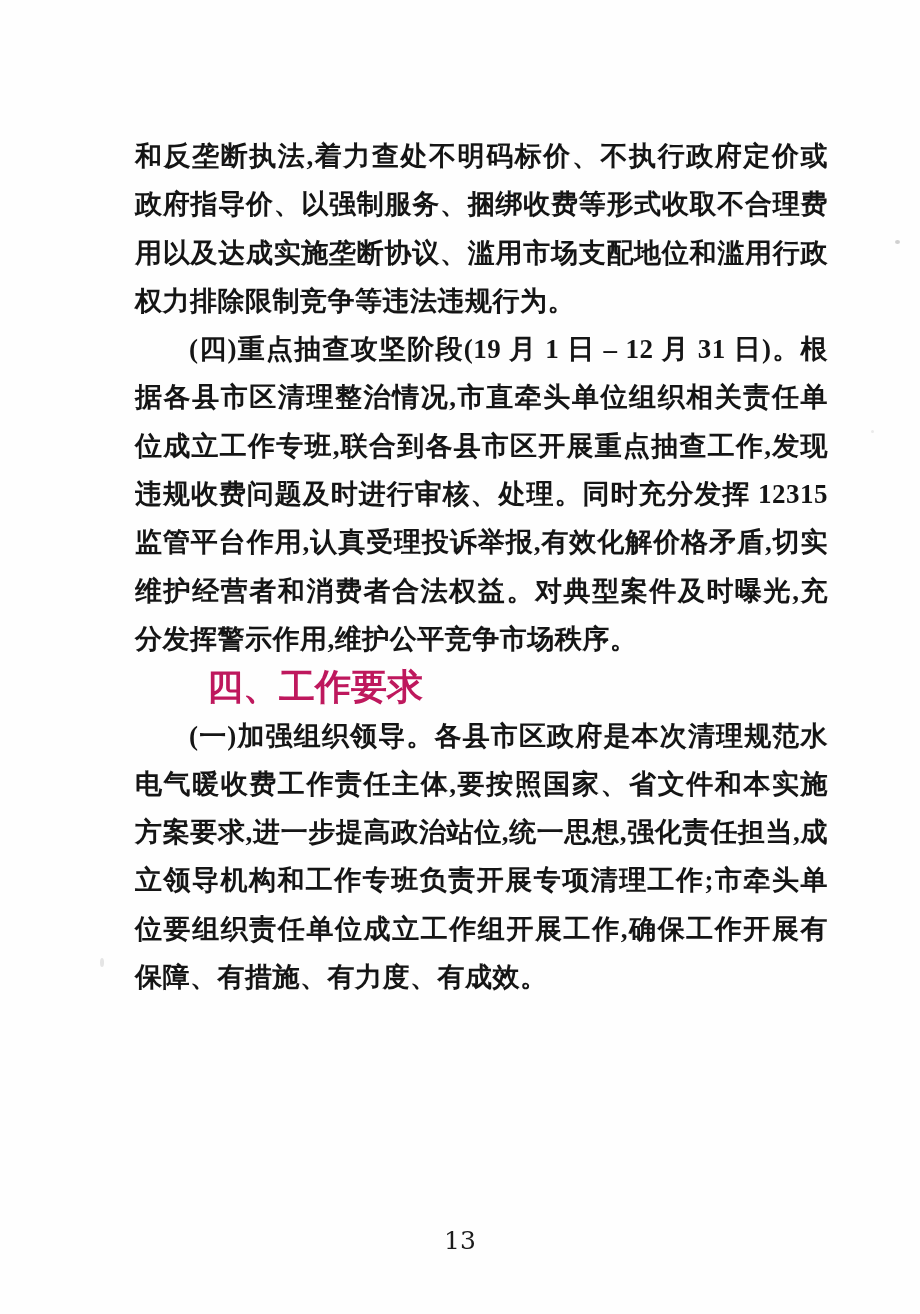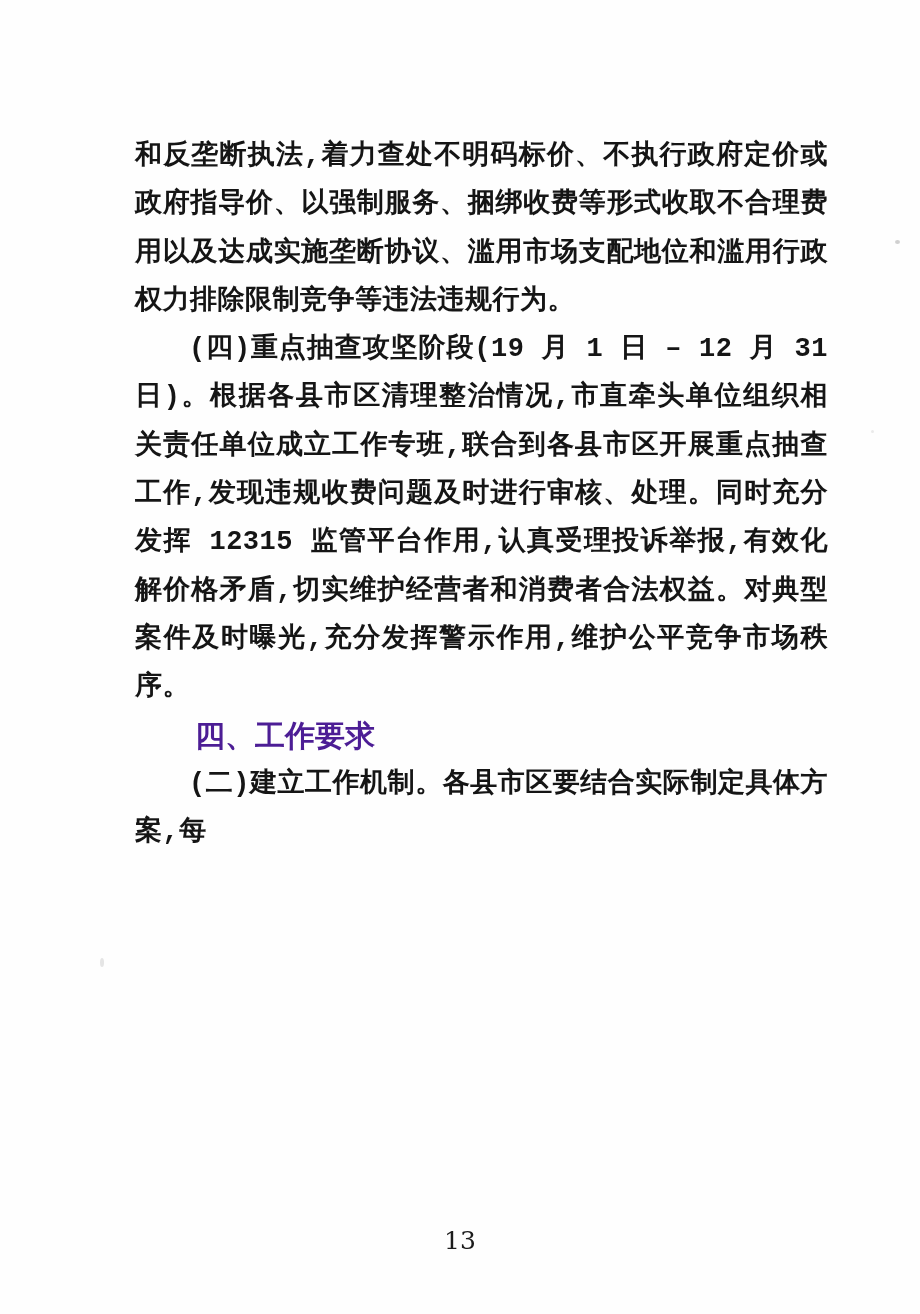--- a/index.html
+++ b/index.html
@@ -16,39 +16,39 @@
     overflow: hidden;
   }
   .text-block {
     position: absolute;
     left: 135px;
     top: 132px;
     width: 693px;
   }
   .body-par {
     margin: 0;
-    font-family: Liberation Mono, monospace;
+    font-family: Liberation Serif, serif;
     font-weight: 700;
     font-size: 27px;
     line-height: 48.3px;
     color: #151515;
     text-align: justify;
     text-justify: inter-character;
     letter-spacing: 0.5px;
   }
   .indent {
     text-indent: 2em;
   }
   .section-heading {
     margin: 0;
     font-family: "DejaVu Sans", "Liberation Sans", sans-serif;
     font-weight: 700;
-    font-size: 30px;
+    font-size: 36px;
     line-height: 48.3px;
-    color: #4c1d95;
+    color: #be185d;
     text-indent: 2em;
     text-align: left;
   }
   .page-number {
     position: absolute;
     top: 1226px;
     left: 0;
     width: 100%;
     text-align: center;
     font-family: "DejaVu Serif", "Liberation Serif", serif;
@@ -73,22 +73,22 @@
 <div class="page">
 
   <div class="text-block">
     <p class="body-par">和反垄断执法,着力查处不明码标价、不执行政府定价或政府指导价、以强制服务、捆绑收费等形式收取不合理费用以及达成实施垄断协议、滥用市场支配地位和滥用行政权力排除限制竞争等违法违规行为。</p>
 
     <p class="body-par indent">(四)重点抽查攻坚阶段(19 月 1 日 – 12 月 31 日)。根据各县市区清理整治情况,市直牵头单位组织相关责任单位成立工作专班,联合到各县市区开展重点抽查工作,发现违规收费问题及时进行审核、处理。同时充分发挥 12315 监管平台作用,认真受理投诉举报,有效化解价格矛盾,切实维护经营者和消费者合法权益。对典型案件及时曝光,充分发挥警示作用,维护公平竞争市场秩序。</p>
 
 
     <h3 class="section-heading">四、工作要求</h3>
 
+    <p class="body-par indent">(一)加强组织领导。各县市区政府是本次清理规范水电气暖收费工作责任主体,要按照国家、省文件和本实施方案要求,进一步提高政治站位,统一思想,强化责任担当,成立领导机构和工作专班负责开展专项清理工作;市牵头单位要组织责任单位成立工作组开展工作,确保工作开展有保障、有措施、有力度、有成效。</p>
 
-    <p class="body-par indent">(二)建立工作机制。各县市区要结合实际制定具体方案,每</p>
   </div>
 
   <div class="page-number">13</div>
 
   <div class="speck s1"></div>
   <div class="speck s2"></div>
   <div class="speck s3"></div>
 
 </div>
 

